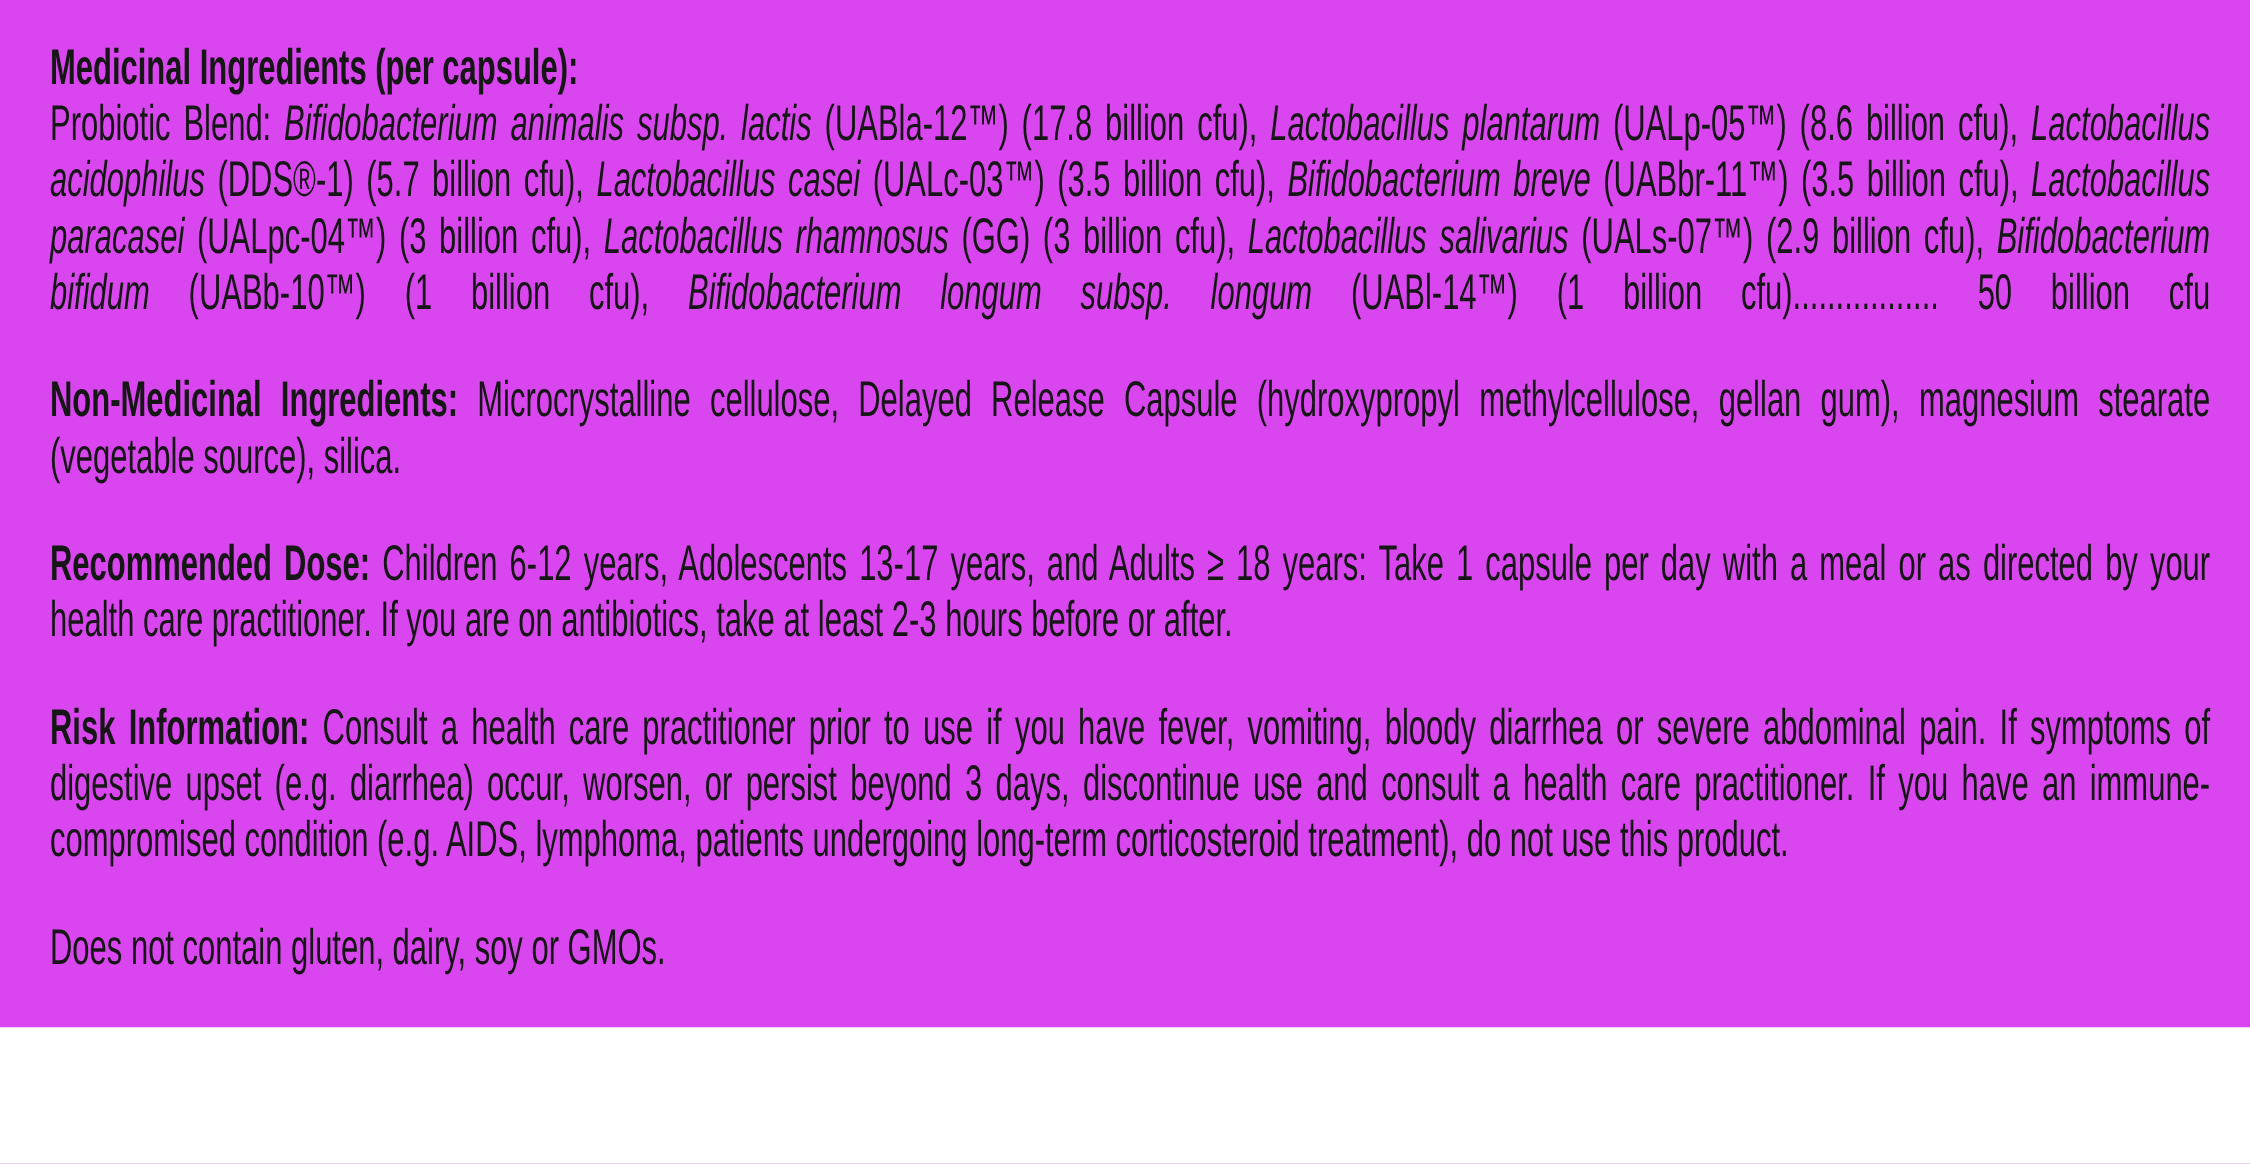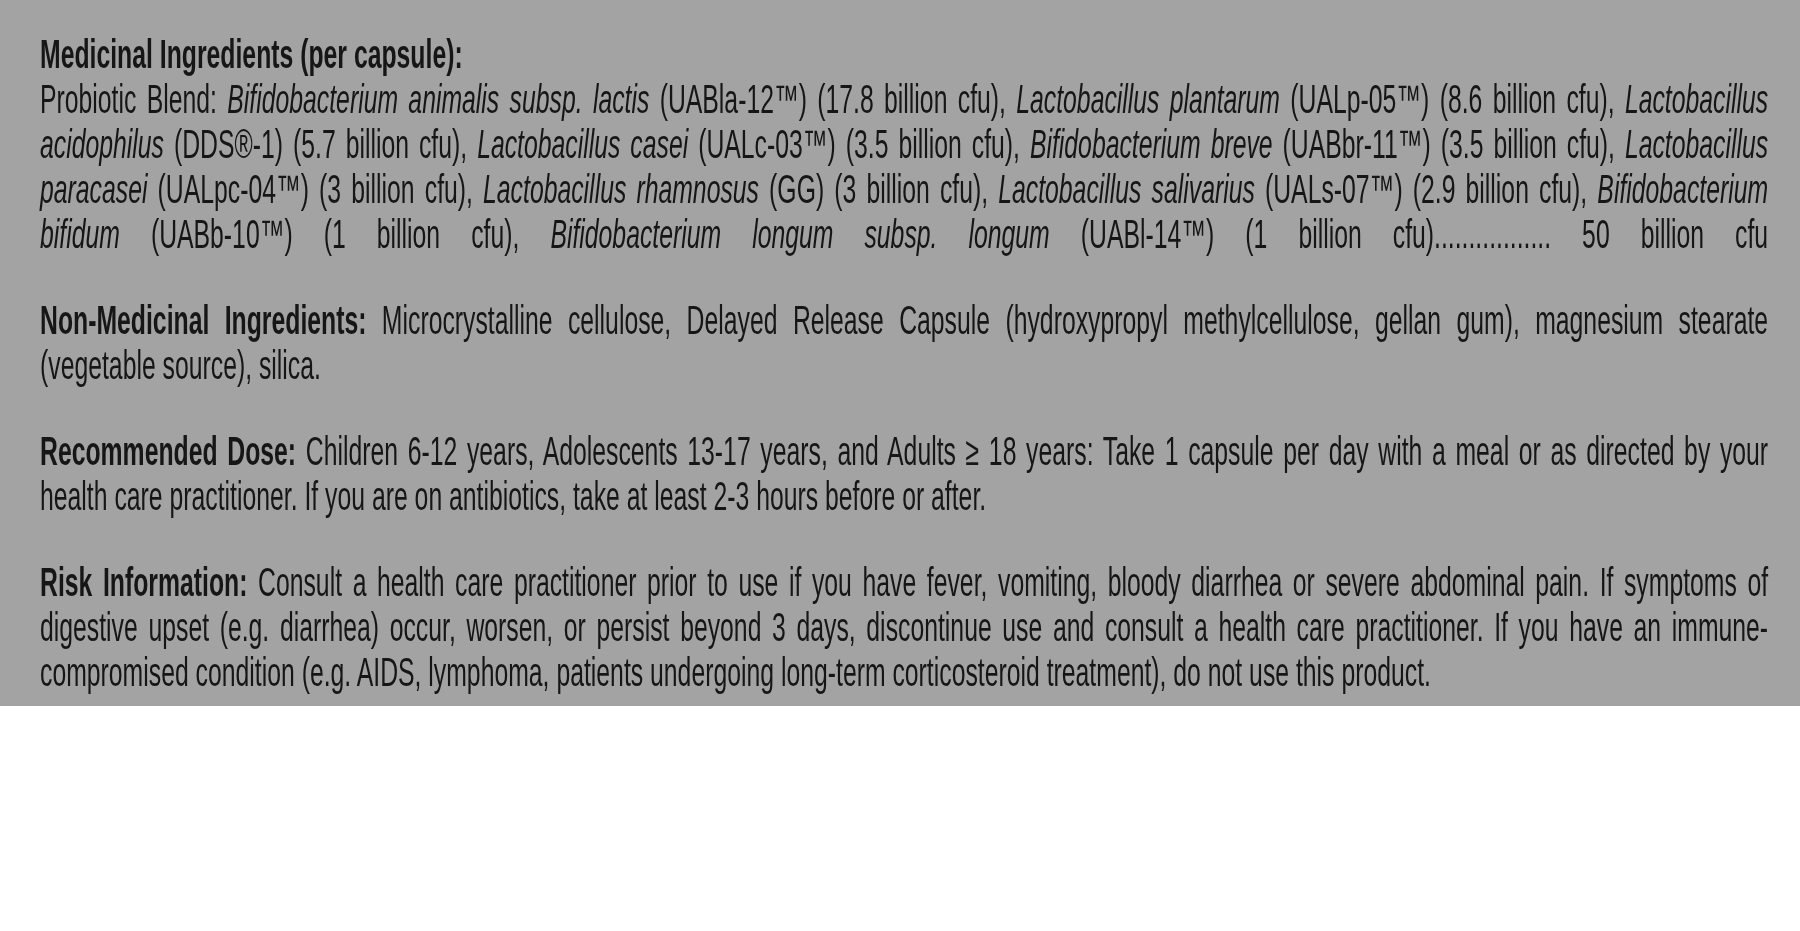--- a/index.html
+++ b/index.html
@@ -3,24 +3,24 @@
 <meta charset="utf-8">
 <style>
   html, body {
     margin: 0;
     padding: 0;
     background: #ffffff;
   }
   .label-page {
     position: relative;
     width: 1800px;
-    height: 706px;
+    height: 822px;
     box-sizing: border-box;
     padding: 32px 0 13px 40px;
-    background: #a3a3a3;
+    background: #d946ef;
     overflow: hidden;
     font-family: "Liberation Sans", "DejaVu Sans", sans-serif;
     color: #161616;
   }
   
   .condense {
     width: 2790px;
     transform: scaleX(0.6194);
     transform-origin: 0 0;
   }

